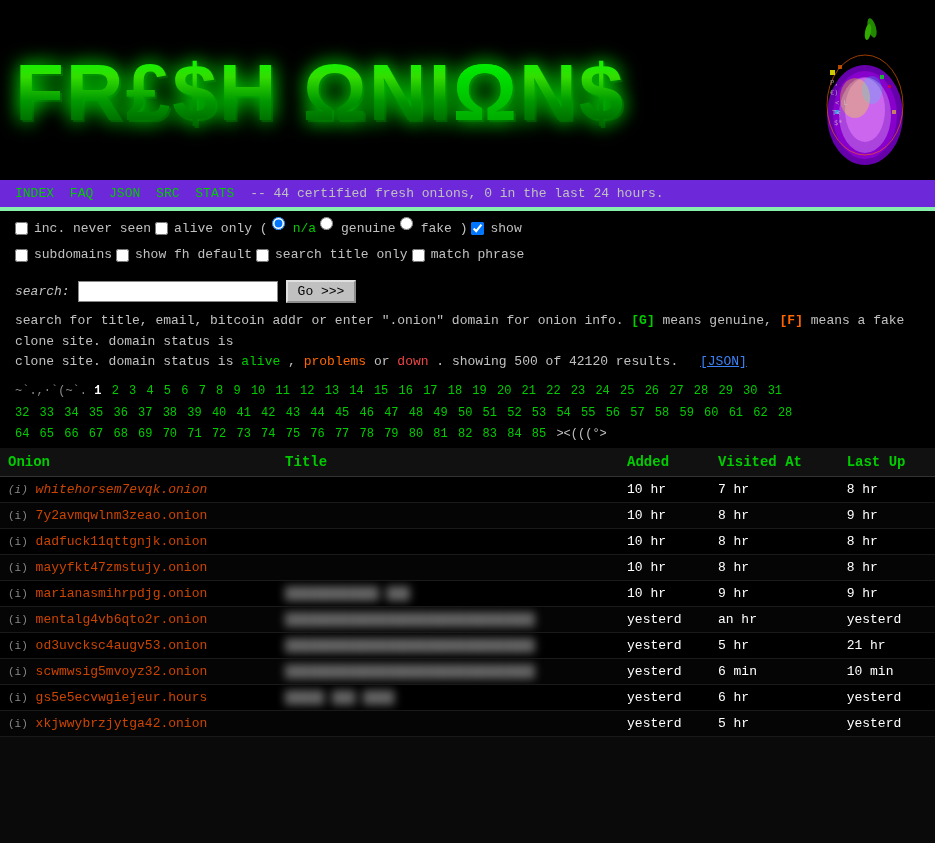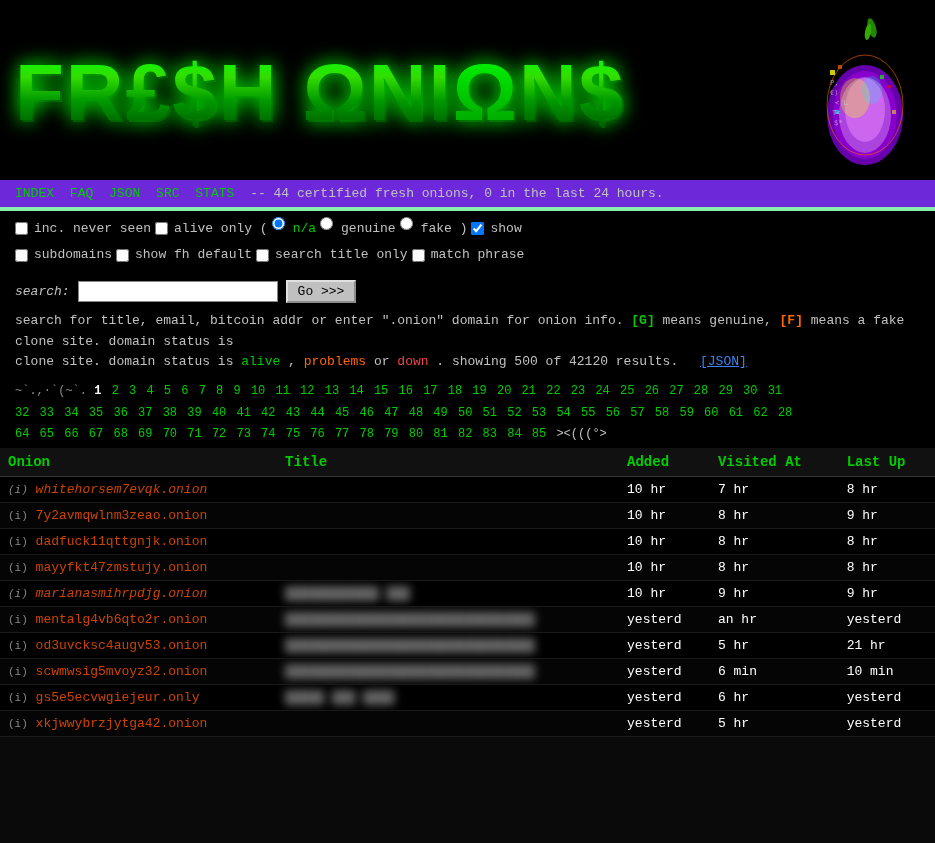--- a/index.html
+++ b/index.html
@@ -469,21 +469,21 @@
         <td class="time-cell">8 hr</td>
       </tr>
       <tr>
         <td style="white-space: nowrap;"><a href="#" class="info-link">(i)</a><a href="#" class="onion-link"> mayyfkt47zmstujy.onion</a></td>
         <td class="title-cell"></td>
         <td class="time-cell">10 hr</td>
         <td class="time-cell">8 hr</td>
         <td class="time-cell">8 hr</td>
       </tr>
       <tr>
-        <td style="white-space: nowrap; font-style: italic;"><a href="#" class="info-link">(i)</a><a href="#" class="onion-link"> marianasmihrpdjg.onion</a></td>
+        <td style="white-space: nowrap;"><a href="#" class="info-link">(i)</a><a href="#" class="onion-link"> marianasmihrpdjg.onion</a></td>
         <td class="title-cell"><span class="title-blurred">████████████ ███</span></td>
         <td class="time-cell">10 hr</td>
         <td class="time-cell">9 hr</td>
         <td class="time-cell">9 hr</td>
       </tr>
       <tr>
         <td style="white-space: nowrap;"><a href="#" class="info-link">(i)</a><a href="#" class="onion-link"> mentalg4vb6qto2r.onion</a></td>
         <td class="title-cell"><span class="title-blurred">████████████████████████████████</span></td>
         <td class="time-cell">yesterd</td>
         <td class="time-cell">an hr</td>
@@ -497,21 +497,21 @@
         <td class="time-cell">21 hr</td>
       </tr>
       <tr>
         <td style="white-space: nowrap;"><a href="#" class="info-link">(i)</a><a href="#" class="onion-link"> scwmwsig5mvoyz32.onion</a></td>
         <td class="title-cell"><span class="title-blurred">████████████████████████████████</span></td>
         <td class="time-cell">yesterd</td>
         <td class="time-cell">6 min</td>
         <td class="time-cell">10 min</td>
       </tr>
       <tr>
-        <td style="white-space: nowrap;"><a href="#" class="info-link">(i)</a><a href="#" class="onion-link"> gs5e5ecvwgiejeur.only</a></td>
+        <td style="white-space: nowrap;"><a href="#" class="info-link">(i)</a><a href="#" class="onion-link"> gs5e5ecvwgiejeur.hours</a></td>
         <td class="title-cell"><span class="title-blurred">█████ ███ ████</span></td>
         <td class="time-cell">yesterd</td>
         <td class="time-cell">6 hr</td>
         <td class="time-cell">yesterd</td>
       </tr>
       <tr>
         <td style="white-space: nowrap;"><a href="#" class="info-link">(i)</a><a href="#" class="onion-link"> xkjwwybrzjytga42.onion</a></td>
         <td class="title-cell"></td>
         <td class="time-cell">yesterd</td>
         <td class="time-cell">5 hr</td>

